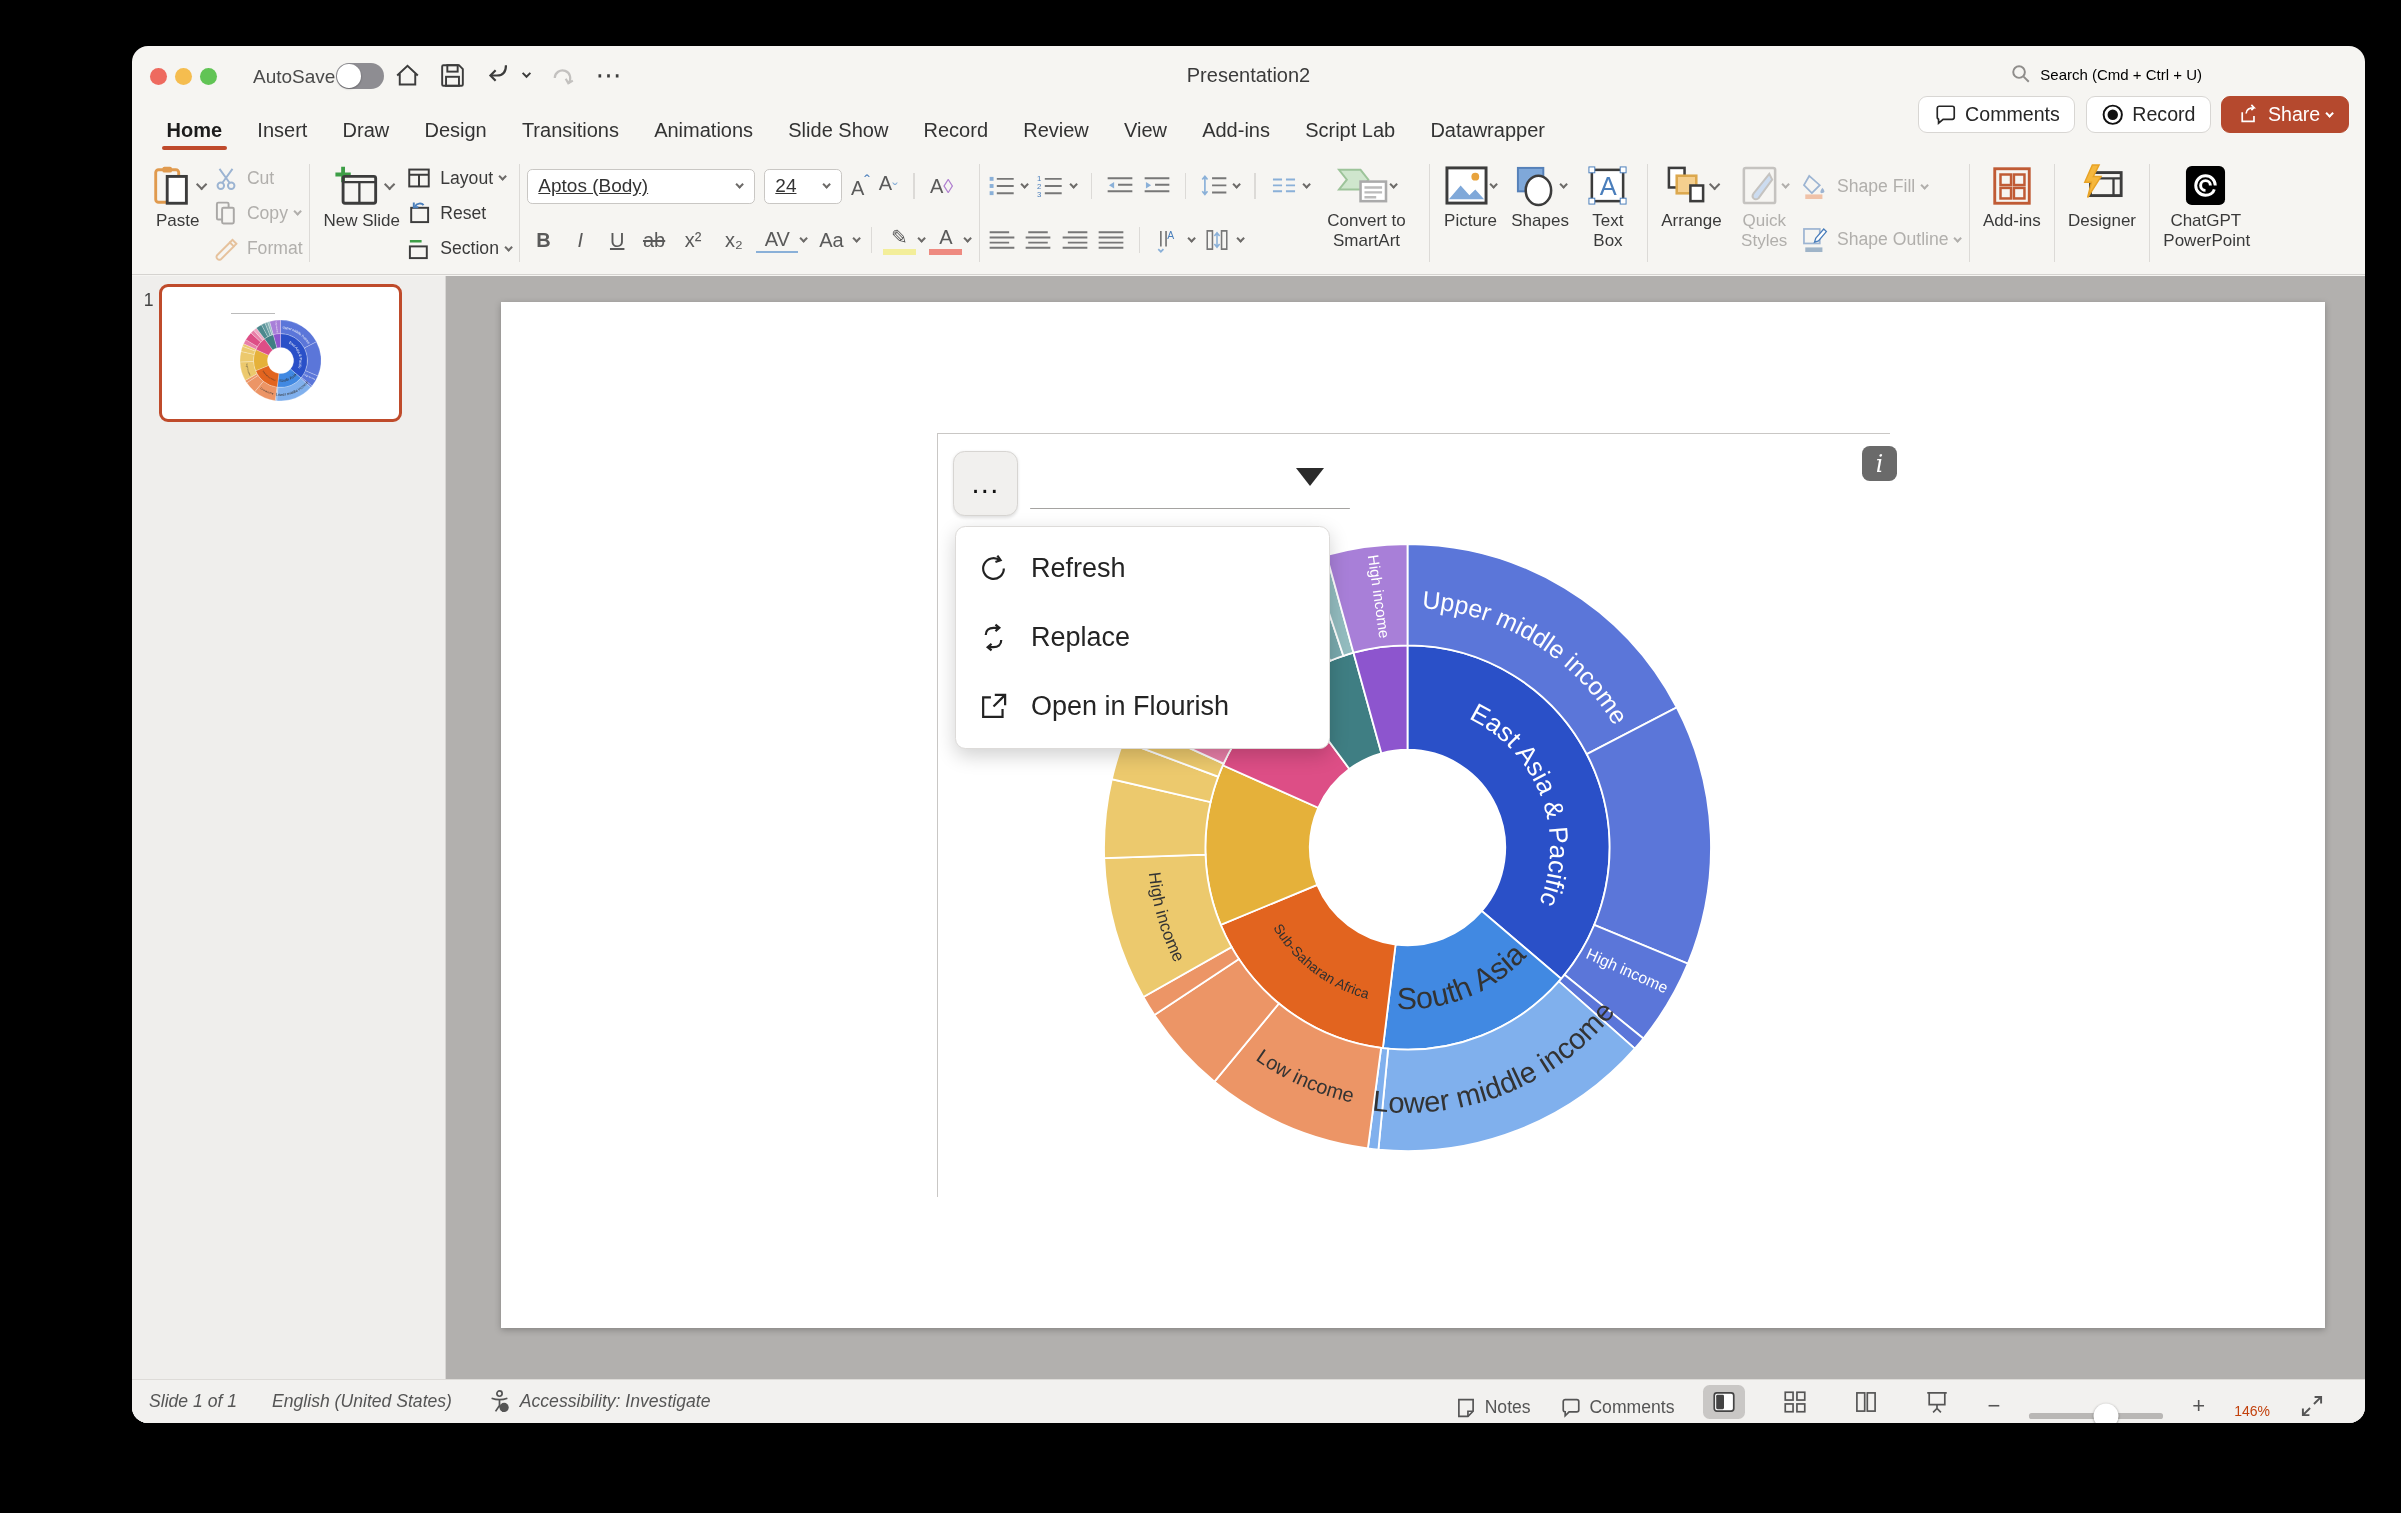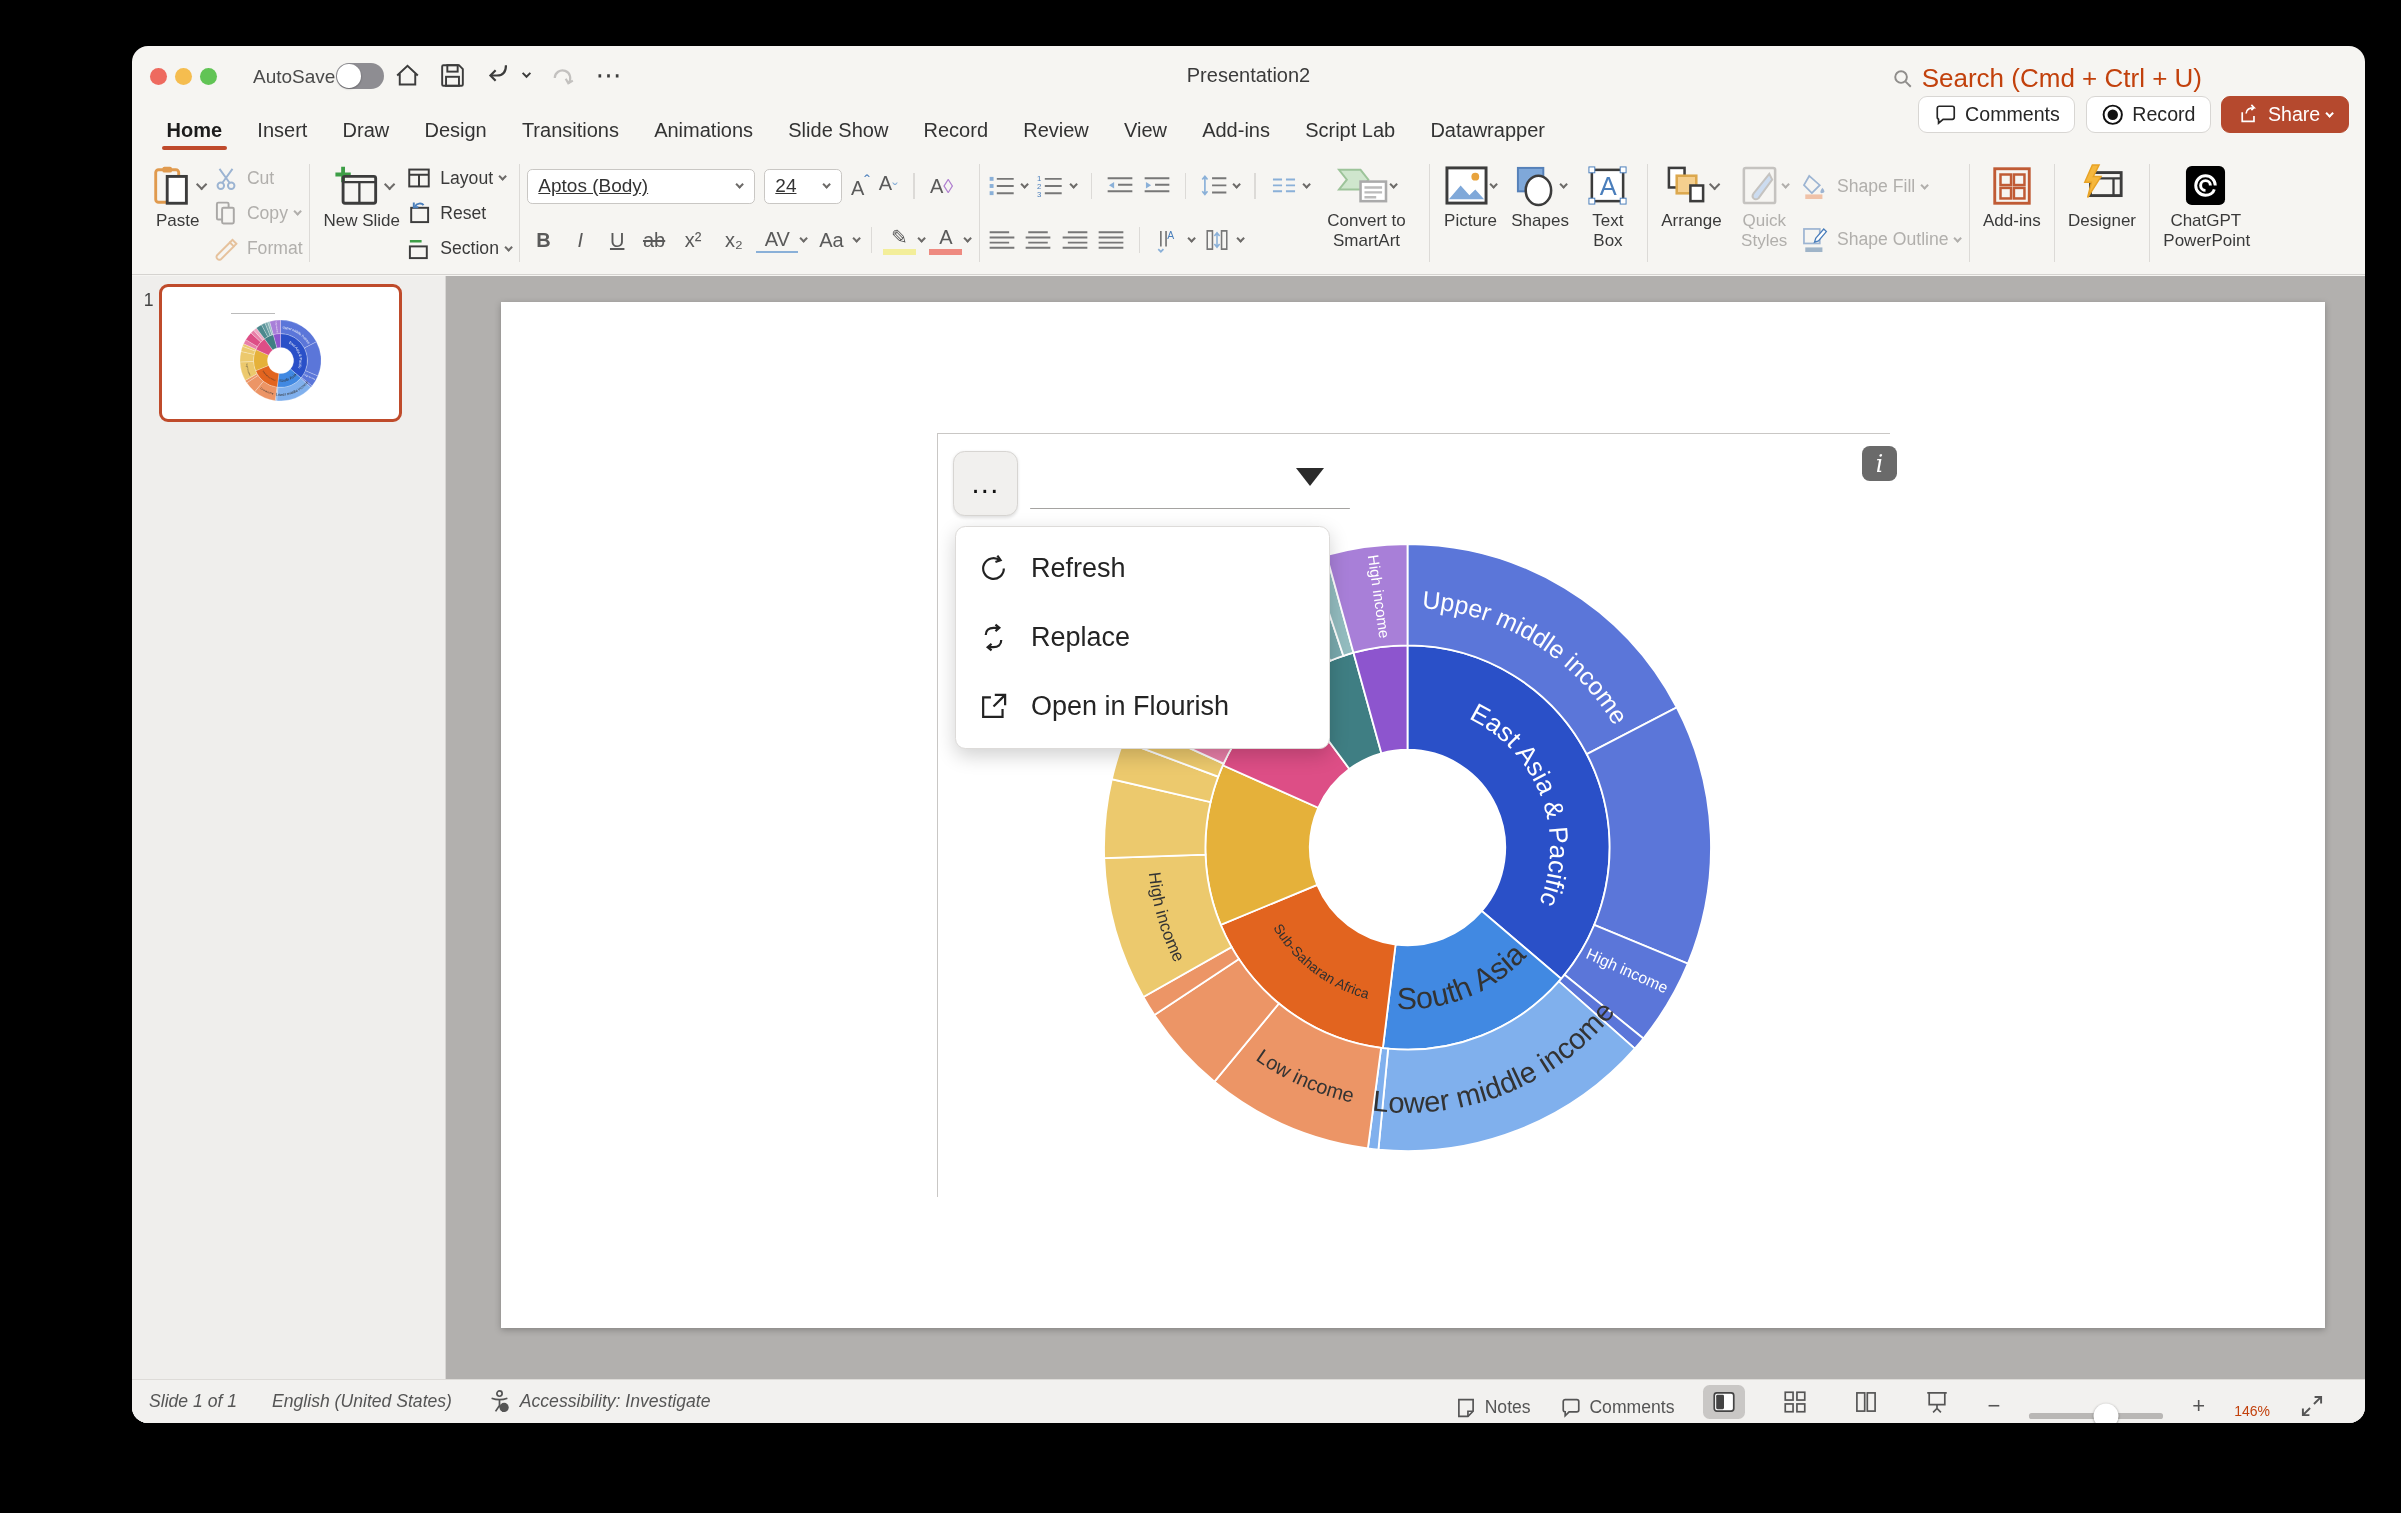--- a/index.html
+++ b/index.html
@@ -10,21 +10,21 @@
   .tl{position:absolute;top:22px;width:17px;height:17px;border-radius:50%;}
   .tl.red{left:18px;background:#ee6a5f;}
   .tl.yellow{left:43px;background:#f5bd4f;}
   .tl.green{left:68px;background:#61c455;}
   .autosave{position:absolute;left:121px;top:19.6px;font-size:19px;color:#4a4a4a;}
   .toggle{position:absolute;left:204px;top:17px;width:48px;height:26px;background:#8e8d92;border-radius:14.4px;}
   .toggle .knob{position:absolute;left:1.3px;top:1.3px;width:23.5px;height:23.5px;border-radius:50%;background:#fff;box-shadow:0 0.7px 2px rgba(0,0,0,.35);}
   .tbicon{position:absolute;top:14.4px;width:31px;height:31px;}
   .tbicon svg{width:100%;height:100%;}
   .title{position:absolute;left:0;top:18px;width:100%;text-align:center;font-size:20px;color:#3b3b3b;}
-  .search{position:absolute;top:17px;right:163px;display:flex;align-items:center;gap:7.8px;color:#c2410c;font-size:26px;}
+  .search{position:absolute;top:17px;right:163px;display:flex;align-items:center;gap:7.8px;color:#000000;font-size:15px;}
   .pills{position:absolute;top:50px;right:15.7px;display:flex;gap:10.4px;align-items:center;}
   .pill{height:37px;border-radius:9px;border:1.3px solid #d8d6d3;background:#fff;display:flex;align-items:center;gap:7.8px;padding:0 14.4px;font-size:19.6px;color:#262626;}
   .pill.share{background:#b5492e;border-color:#b5492e;color:#fff;}
   
   .tabsrow{position:absolute;left:17px;top:60px;height:48px;display:flex;align-items:center;}
   .tab{position:relative;padding:0 17.6px;font-size:20px;color:#333;height:100%;display:flex;align-items:center;text-align:right;}
   .tab.active{font-weight:bold;color:#1c1c1c;}
   .tab.active::after{content:"";position:absolute;left:13px;right:13px;bottom:3.9px;height:3.9px;border-radius:2.6px;background:#bf4a2c;}
   
   .ribbon{position:absolute;left:0;top:108px;width:100%;height:121px;border-bottom:1.3px solid #d5d3d0;display:flex;align-items:stretch;padding:5.2px 9px 6.5px 10.4px;}

